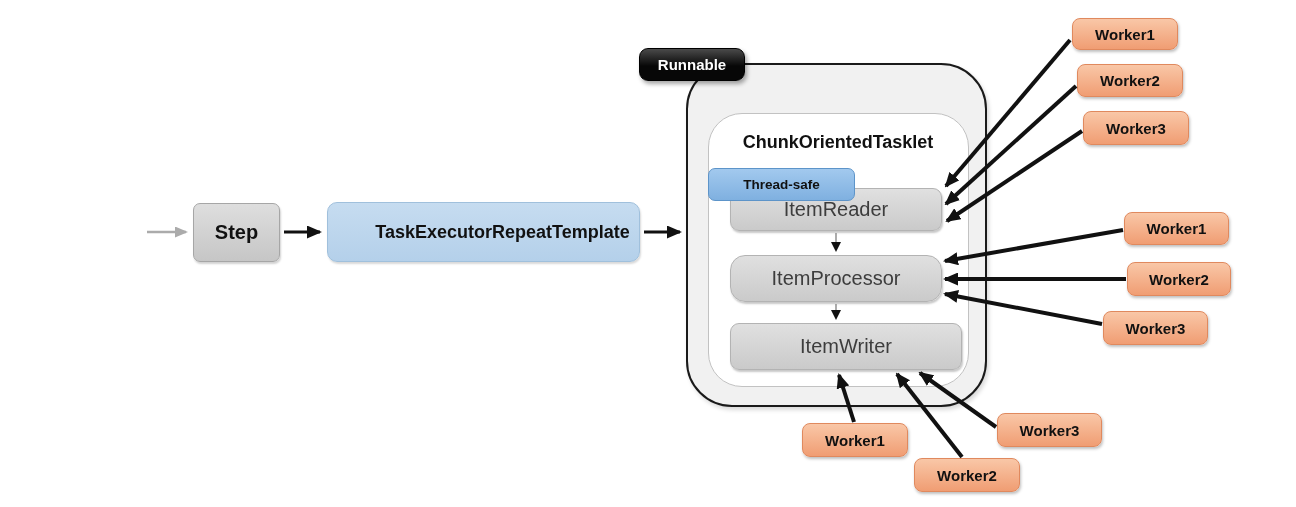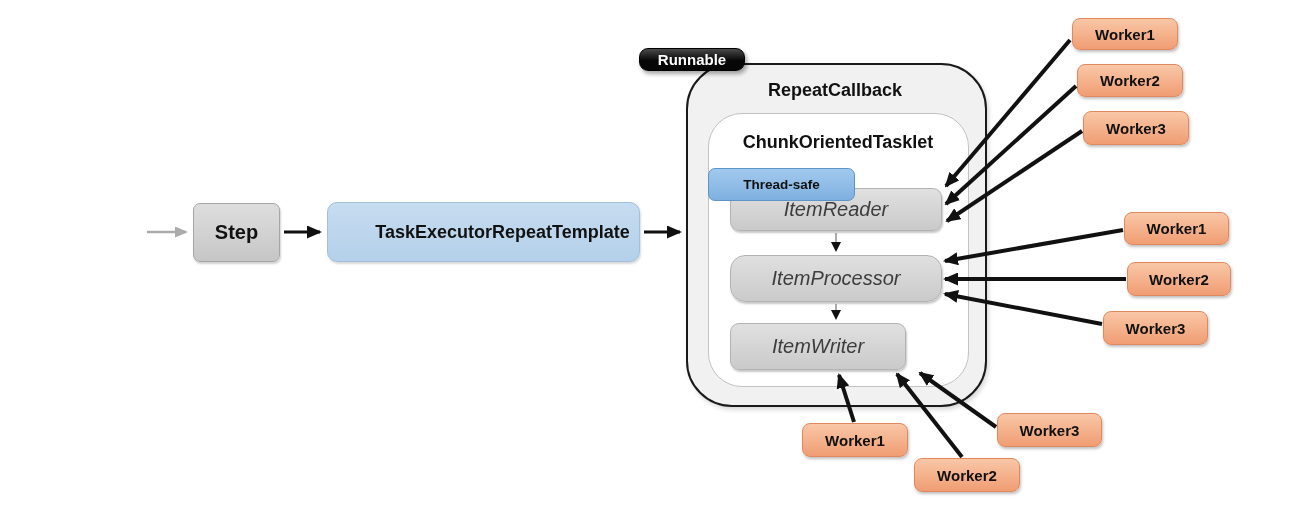--- a/index.html
+++ b/index.html
@@ -46,21 +46,21 @@
     position:absolute;
     text-align:center;
     font-weight:bold;font-size:18px;color:#111;
   }
   .item-box{
     background:linear-gradient(180deg,#e0e0e0 0%,#cacaca 100%);
     border:1px solid #b3b3b3;
     border-radius:9px;
     box-shadow:1px 2px 2px rgba(0,0,0,0.22);
     font-weight:normal;
-    font-size:20px;color:#3d3d3d;font-style:italic;
+    font-size:20px;color:#3d3d3d;
   }
   .badge-black{
     background:linear-gradient(180deg,#4a4a4a 0%,#070707 55%);
     border:1px solid #000;
     border-radius:9px;
     box-shadow:2px 3px 4px rgba(0,0,0,0.35);
     color:#fff;font-size:15px;
   }
   .badge-blue{
     background:linear-gradient(180deg,#a2c9ee 0%,#7fb0e0 100%);
@@ -84,30 +84,29 @@
 <body>
 
 <div class="canvas">
 
 
   <div class="node gray-node" style="left:193px;top:203px;width:87px;height:59px;border-radius:7px;">Step</div>
 
   <div class="node blue-node" style="left:327px;top:202px;width:313px;height:60px;padding-left:38px;">TaskExecutorRepeatTemplate</div>
 
   <div class="abs outer-container" style="left:686px;top:63px;width:297px;height:340px;"></div>
-  <div class="container-title" style="left:700px;top:80px;width:270px;">RepeatCallback</div>
 
   <div class="abs inner-container" style="left:708px;top:113px;width:259px;height:272px;"></div>
   <div class="container-title" style="left:718px;top:132px;width:240px;">ChunkOrientedTasklet</div>
 
   <div class="node item-box" style="left:730px;top:188px;width:212px;height:43px;z-index:2;">ItemReader</div>
   <div class="node item-box" style="left:730px;top:255px;width:212px;height:47px;z-index:2;border-radius:15px;">ItemProcessor</div>
-  <div class="node item-box" style="left:730px;top:323px;width:176px;height:47px;z-index:2;">ItemWriter</div>
+  <div class="node item-box" style="left:730px;top:323px;width:232px;height:47px;z-index:2;">ItemWriter</div>
 
-  <div class="node badge-black" style="left:639px;top:48px;width:106px;height:23px;z-index:4;">Runnable</div>
+  <div class="node badge-black" style="left:639px;top:48px;width:106px;height:33px;z-index:4;">Runnable</div>
   <div class="node badge-blue" style="left:708px;top:168px;width:147px;height:33px;z-index:3;text-align:center;">Thread-safe</div>
 
   <div class="node worker" style="left:1072px;top:18px;width:106px;height:32px;">Worker1</div>
   <div class="node worker" style="left:1077px;top:64px;width:106px;height:33px;">Worker2</div>
   <div class="node worker" style="left:1083px;top:111px;width:106px;height:34px;">Worker3</div>
 
   <div class="node worker" style="left:1124px;top:212px;width:105px;height:33px;">Worker1</div>
   <div class="node worker" style="left:1127px;top:262px;width:104px;height:34px;">Worker2</div>
   <div class="node worker" style="left:1103px;top:311px;width:105px;height:34px;">Worker3</div>
 

